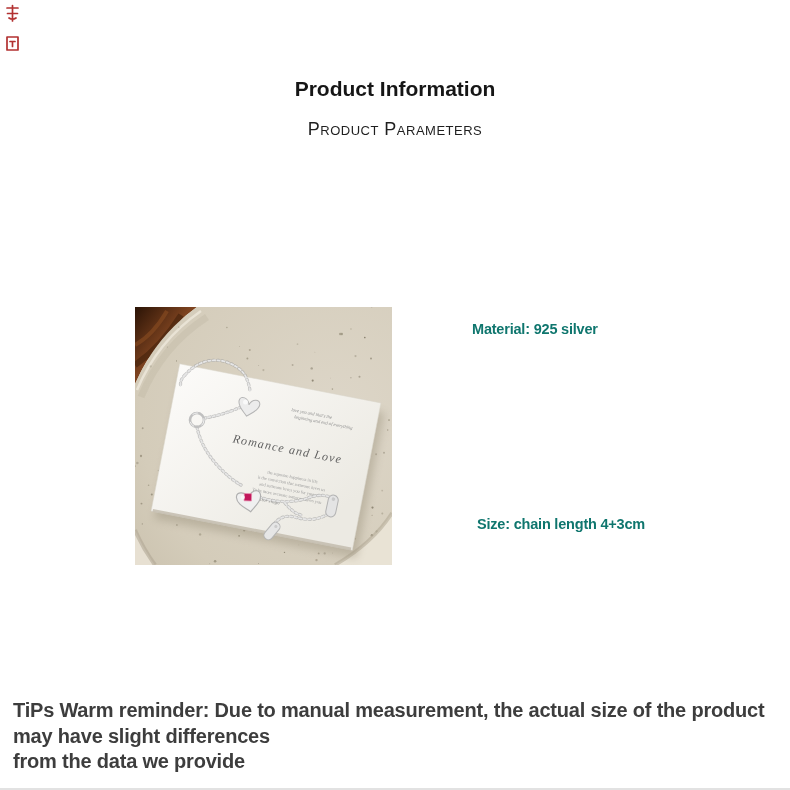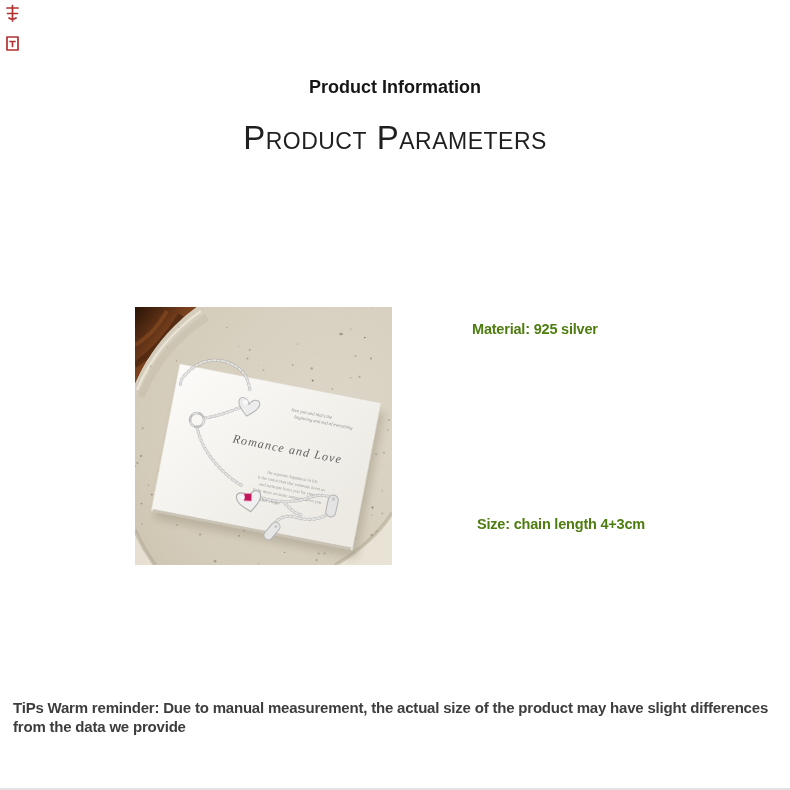--- a/index.html
+++ b/index.html
@@ -1,30 +1,30 @@
 <!DOCTYPE html>
 <html><head>
 <meta charset="utf-8">
 <style>
   html,body{margin:0;padding:0;background:#fff;}
   .page{position:relative;width:790px;height:790px;background:#ffffff;overflow:hidden;
         font-family:"Liberation Sans",sans-serif;color:#141414;}
   .wm{position:absolute;left:5px;top:4px;}
   .title{position:absolute;top:77px;left:0;width:790px;text-align:center;
-         font-size:18px;font-weight:700;color:#161616;}
+         font-size:21px;font-weight:700;color:#161616;}
   .subtitle{position:absolute;top:119px;left:0;width:790px;text-align:center;
-            font-size:33px;font-weight:400;color:#1f1f1f;
+            font-size:18px;font-weight:400;color:#1f1f1f;
             font-variant:small-caps;letter-spacing:0.5px;}
   .photo{position:absolute;left:135px;top:307px;width:257px;height:258px;}
-  .spec{position:absolute;font-size:14.5px;font-weight:700;color:#4d7c0f;letter-spacing:-0.2px;white-space:nowrap;}
+  .spec{position:absolute;font-size:14.5px;font-weight:700;color:#0f766e;letter-spacing:-0.2px;white-space:nowrap;}
   .spec-material{left:472px;top:321px;}
   .spec-weight{left:448px;top:420px;}
   .spec-size{left:477px;top:516px;}
   .footer{position:absolute;left:13px;top:698px;width:772px;
-          font-size:15px;font-weight:700;color:#3d3d3d;line-height:1.28;
+          font-size:20px;font-weight:700;color:#3d3d3d;line-height:1.28;
           letter-spacing:-0.2px;white-space:pre-line;}
   .bottom-line{position:absolute;left:0;right:0;bottom:0;height:2px;background:#e2e2e2;}
 </style>
 </head>
 <body>
 
 <div class="page">
 
   <svg class="wm" width="18" height="50" viewBox="0 0 18 50">
     <g fill="none" stroke-width="1.7" stroke-linecap="round" stroke="#b23131">

